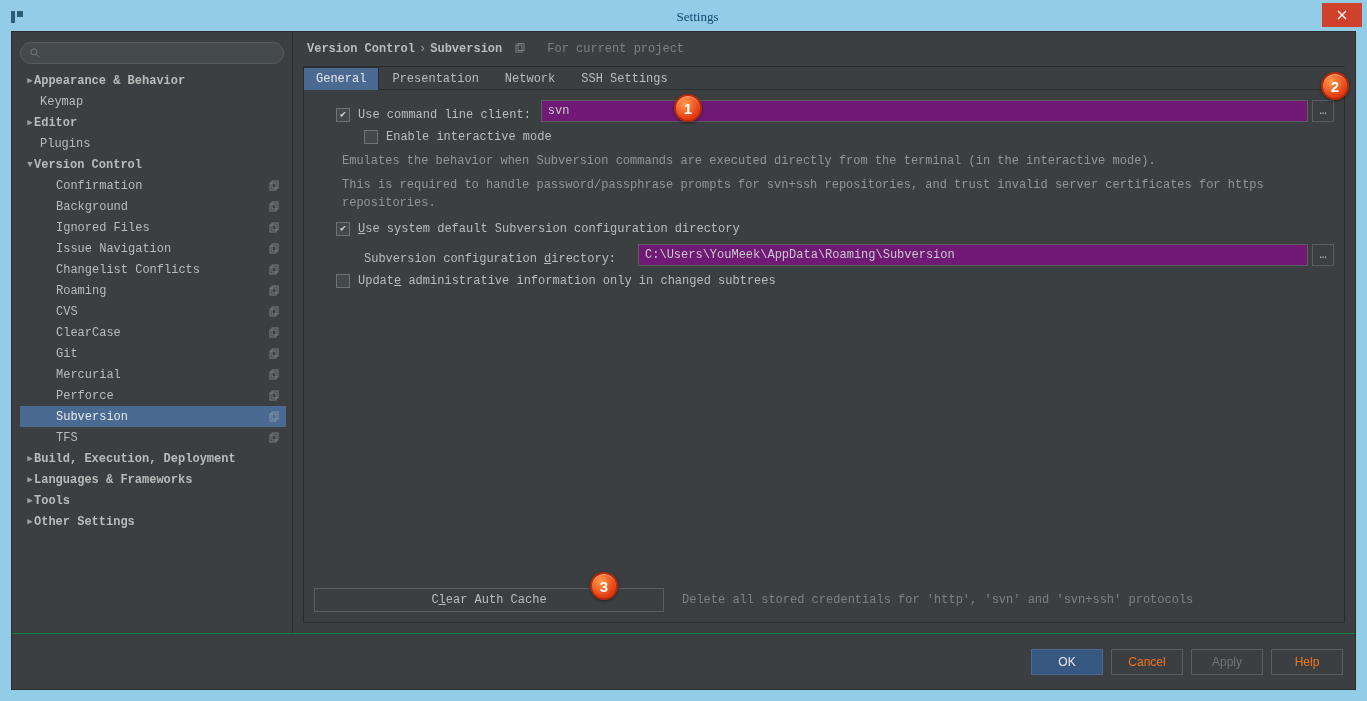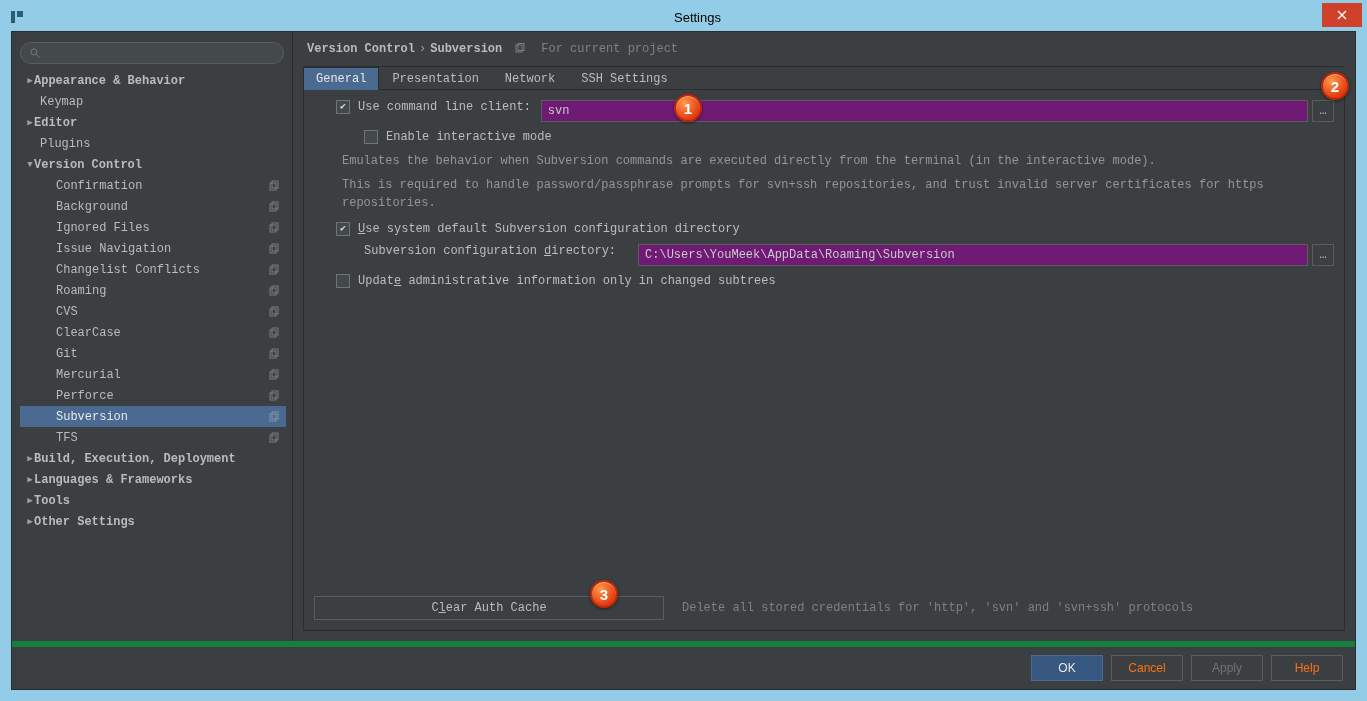--- a/index.html
+++ b/index.html
@@ -1,20 +1,20 @@
 <!DOCTYPE html>
 <html><head>
 <meta charset="utf-8">
 <style>
 * { box-sizing: border-box; margin: 0; padding: 0; font-family: "Consolas", "Courier New", monospace; }
 body { width: 1367px; height: 701px; background: #93cce7; overflow: hidden; position: relative; }
 .window { position: absolute; left: 3px; top: 3px; right: 3px; bottom: 3px; background: #93cce7; display: flex; flex-direction: column; }
 .titlebar { height: 28px; background: #93cce7; display: flex; align-items: center; position: relative; }
 .app-icon { width:28px; display:flex; align-items:center; justify-content:center; font-weight: bold; color: #2a5e75; font-size:14px; }
-.title-text { flex:1; text-align:center; color: #000000; font-family: Liberation Sans, sans-serif; font-size:13px; }
+.title-text { flex:1; text-align:center; color: #0c4a6e; font-family: Liberation Serif, serif; font-size:13px; }
 .close-btn { width:40px; height:24px; background:#d0412b; display:flex; align-items:center; justify-content:center; color:#fff; font-size:11px; position:absolute; right:2px; top:0; }
 .inner { flex:1; margin: 0 8px 8px 8px; background:#3c3f41; border:1px solid #2a2c2d; display:flex; flex-direction:column; }
 .main-row { flex:1; display:flex; min-height:0; }
 .sidebar { width:280px; background:#3c3f41; padding:10px 6px 6px 8px; display:flex; flex-direction:column; }
 .search { width:264px; height:22px; background:#44494a; border:1px solid #5a5d5e; border-radius:12px; display:flex; align-items:center; padding:0 8px; margin-bottom:6px; }
 .search svg { width:12px; height:12px; opacity:.6; }
 .tree { flex:1; overflow:auto; font-size:12px; color:#bbbbbb; }
 .node { display:flex; align-items:center; height:21px; padding-right:6px; cursor: default; position:relative; }
 .node .arrow { width:14px; display:inline-flex; justify-content:center; color:#9aa0a3; font-size:9px; }
 .node .label { flex:1; white-space:nowrap; font-weight:bold; }
@@ -26,29 +26,29 @@
 .copy-icn { width:12px; height:12px; opacity:.55; margin-left:4px; }
 .copy-icn rect { fill:none; stroke:#aeb2b5; stroke-width:1; }
 .content { flex:1; background:#3c3f41; border-left:1px solid #2a2c2d; display:flex; flex-direction:column; min-width:0; position:relative; }
 .crumbs { height:34px; display:flex; align-items:center; padding:0 14px; color:#bbbbbb; font-size:12px; font-weight:bold; }
 .crumbs .sep { margin:0 4px; color:#9a9c9d; font-weight:normal; }
 .crumbs .proj { color:#7d8183; font-weight:normal; margin-left:8px; display:flex; align-items:center; }
 .tabs { display:flex; border:1px solid #2a2c2d; border-left:none; border-right:none; background:#3c3f41; margin:0 10px; }
 .tab { padding:4px 12px; font-size:12px; color:#bcbcbc; border:1px solid transparent; border-bottom:none; margin-bottom:-1px; cursor:default; }
 .tab.active { background:#4a6a92; color:#e8e8e8; border-color:#2a2c2d; }
 .panel { flex:1; margin:0 10px 10px 10px; border:1px solid #2a2c2d; border-top:none; padding:10px 10px; color:#bcbcbc; font-size:12px; position:relative; overflow:hidden; }
-.form-row { display:flex; align-items:flex-start; margin-bottom:8px;padding-left:22px; }
+.form-row { display:flex; align-items:flex-end; margin-bottom:8px;padding-left:22px; }
 .chk { width:14px; height:14px; border:1px solid #6f7476; margin-right:8px; display:inline-flex; align-items:center; justify-content:center; background:#43494a; }
 .chk.checked::after { content:"✔"; color:#d6d8d9; font-size:10px; line-height:1; }
 .input { background:#701a75; border:1px solid #5a5d5e; height:22px; color:#c8cacb; padding:0 6px; font-family:inherit; font-size:12px; }
 .browse { width:22px; height:22px; border:1px solid #5a5d5e; background:#3c3f41; color:#bcbcbc; font-size:12px; display:flex; align-items:center; justify-content:center; margin-left:4px; }
 .desc { color:#a8ababcc; margin-left:28px; line-height:18px; margin-bottom:6px; }
 .btn-wide { width:350px; height:24px; background:#3c3f41; border:1px solid #5a5d5e; color:#bcbcbc; display:flex; align-items:center; justify-content:center; font-size:12px; }
 .hint { color:#7d8183; font-size:12px; margin-left:18px; }
-.bottom-bar { height:48px; border-top:6px solid #15803d; display:flex; align-items:center; justify-content:flex-end; padding:0 12px; gap:8px; }
+.bottom-bar { height:56px; border-top:1px solid #15803d; display:flex; align-items:center; justify-content:flex-end; padding:0 12px; gap:8px; }
 .btn { min-width:72px; height:26px; background:#3c3f41; border:1px solid #5a5d5e; color:#f97316; display:flex; align-items:center; justify-content:center; font-size:12px; padding:0 12px; font-family:"Segoe UI",sans-serif; }
 .btn.primary { background:#365880; border-color:#4a6a92; color:#e8e8e8; }
 .btn.disabled { color:#6f7476; }
 .annot { position:absolute; width:28px; height:28px; border-radius:50%; background: radial-gradient(circle at 35% 30%, #ff9a4a, #e43b12 70%); border:2px solid #b52a0a; color:#fff; font-weight:bold; font-family:"Segoe UI",sans-serif; font-size:15px; display:flex; align-items:center; justify-content:center; box-shadow:0 1px 3px rgba(0,0,0,.5), inset 0 1px 1px rgba(255,255,255,.4); }
 .u { text-decoration: underline; }
 </style>
 </head>
 <body>
 
 <div class="window">
@@ -225,21 +225,21 @@
       <div class="content">
         <div class="crumbs">
           <span>Version Control</span>
           <span class="sep">›</span>
           <span>Subversion</span>
           <span class="proj">
             <svg class="copy-icn" viewBox="0 0 12 12">
                 <rect x="2" y="2" width="6" height="7"></rect>
                 <rect x="4" y="0.5" width="6" height="7"></rect>
               </svg>
-            <span style="margin-left:15px">For current project</span>
+            <span style="margin-left:21px">For current project</span>
           </span>
         </div>
 
         <div class="tabs" id="tabs">
             <div class="tab active">General</div>
             <div class="tab">Presentation</div>
             <div class="tab">Network</div>
             <div class="tab">SSH Settings</div>
           </div>
 

